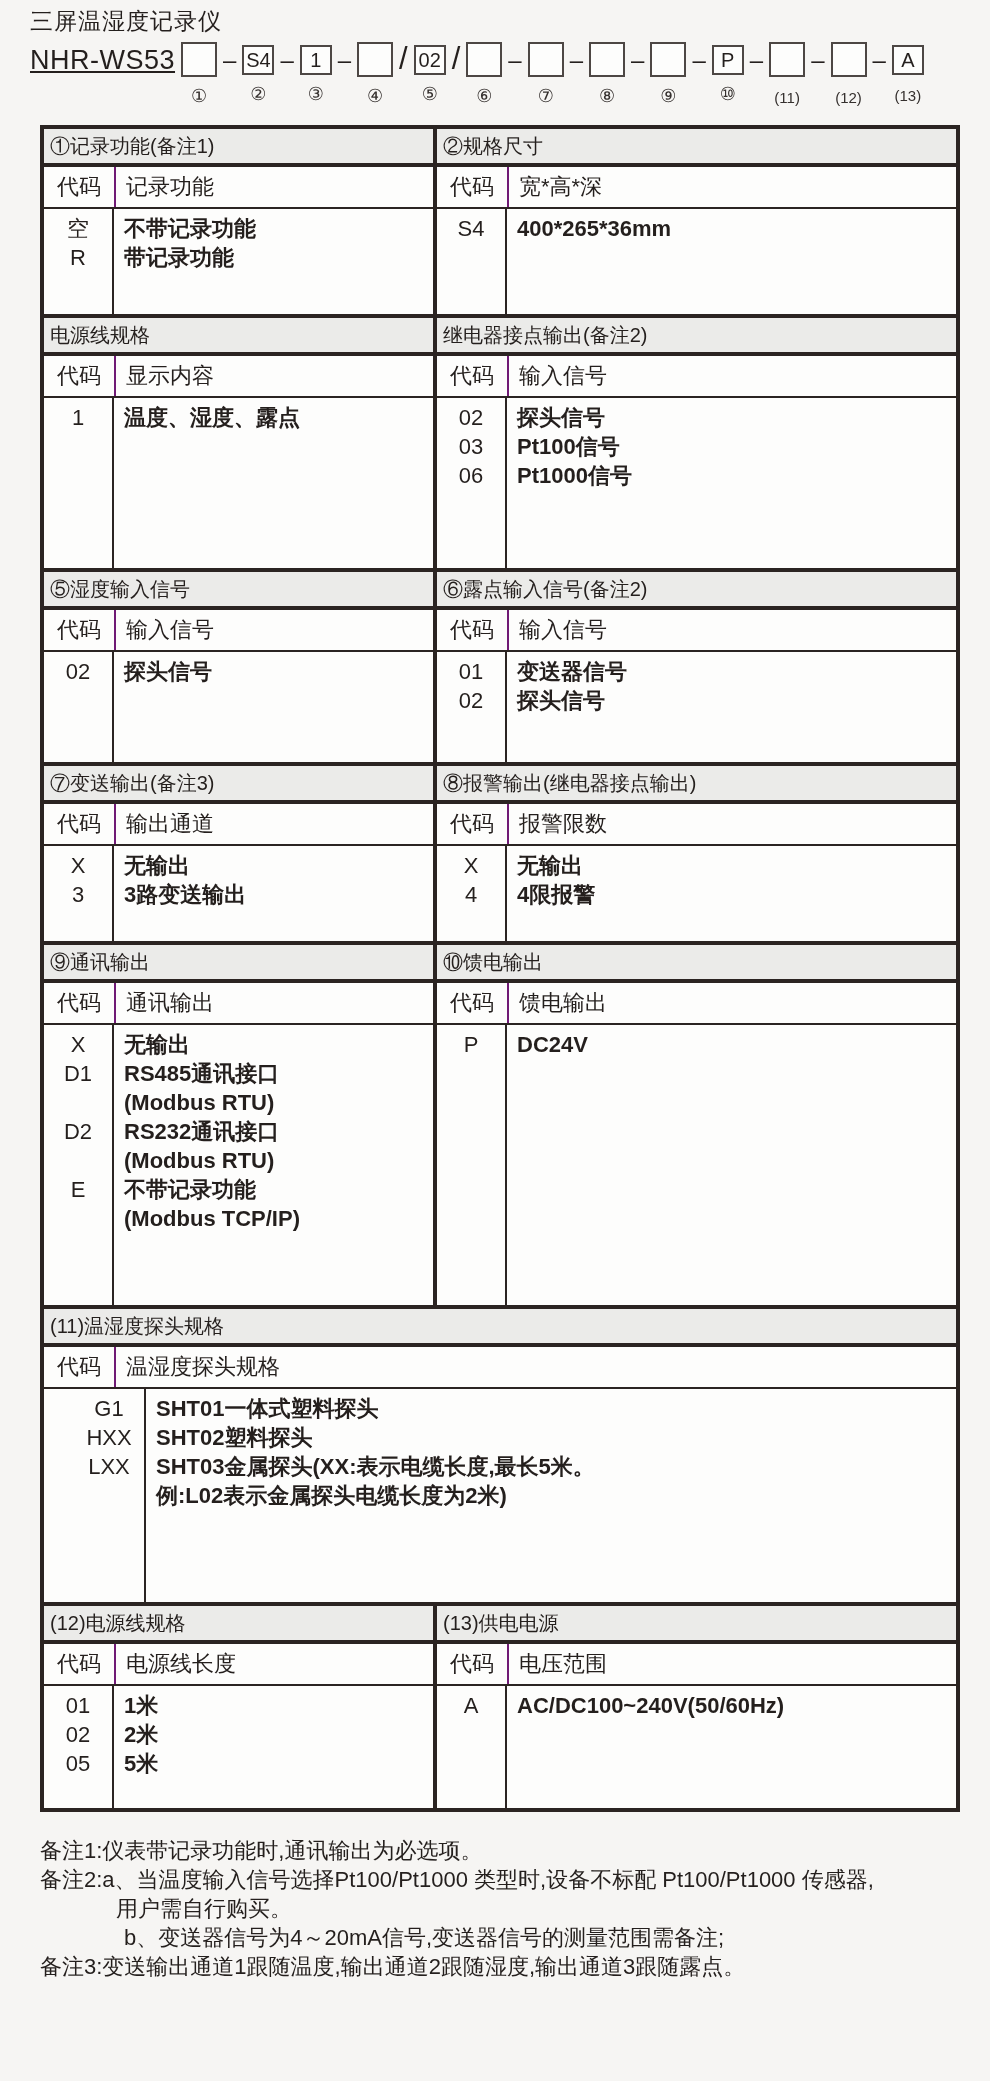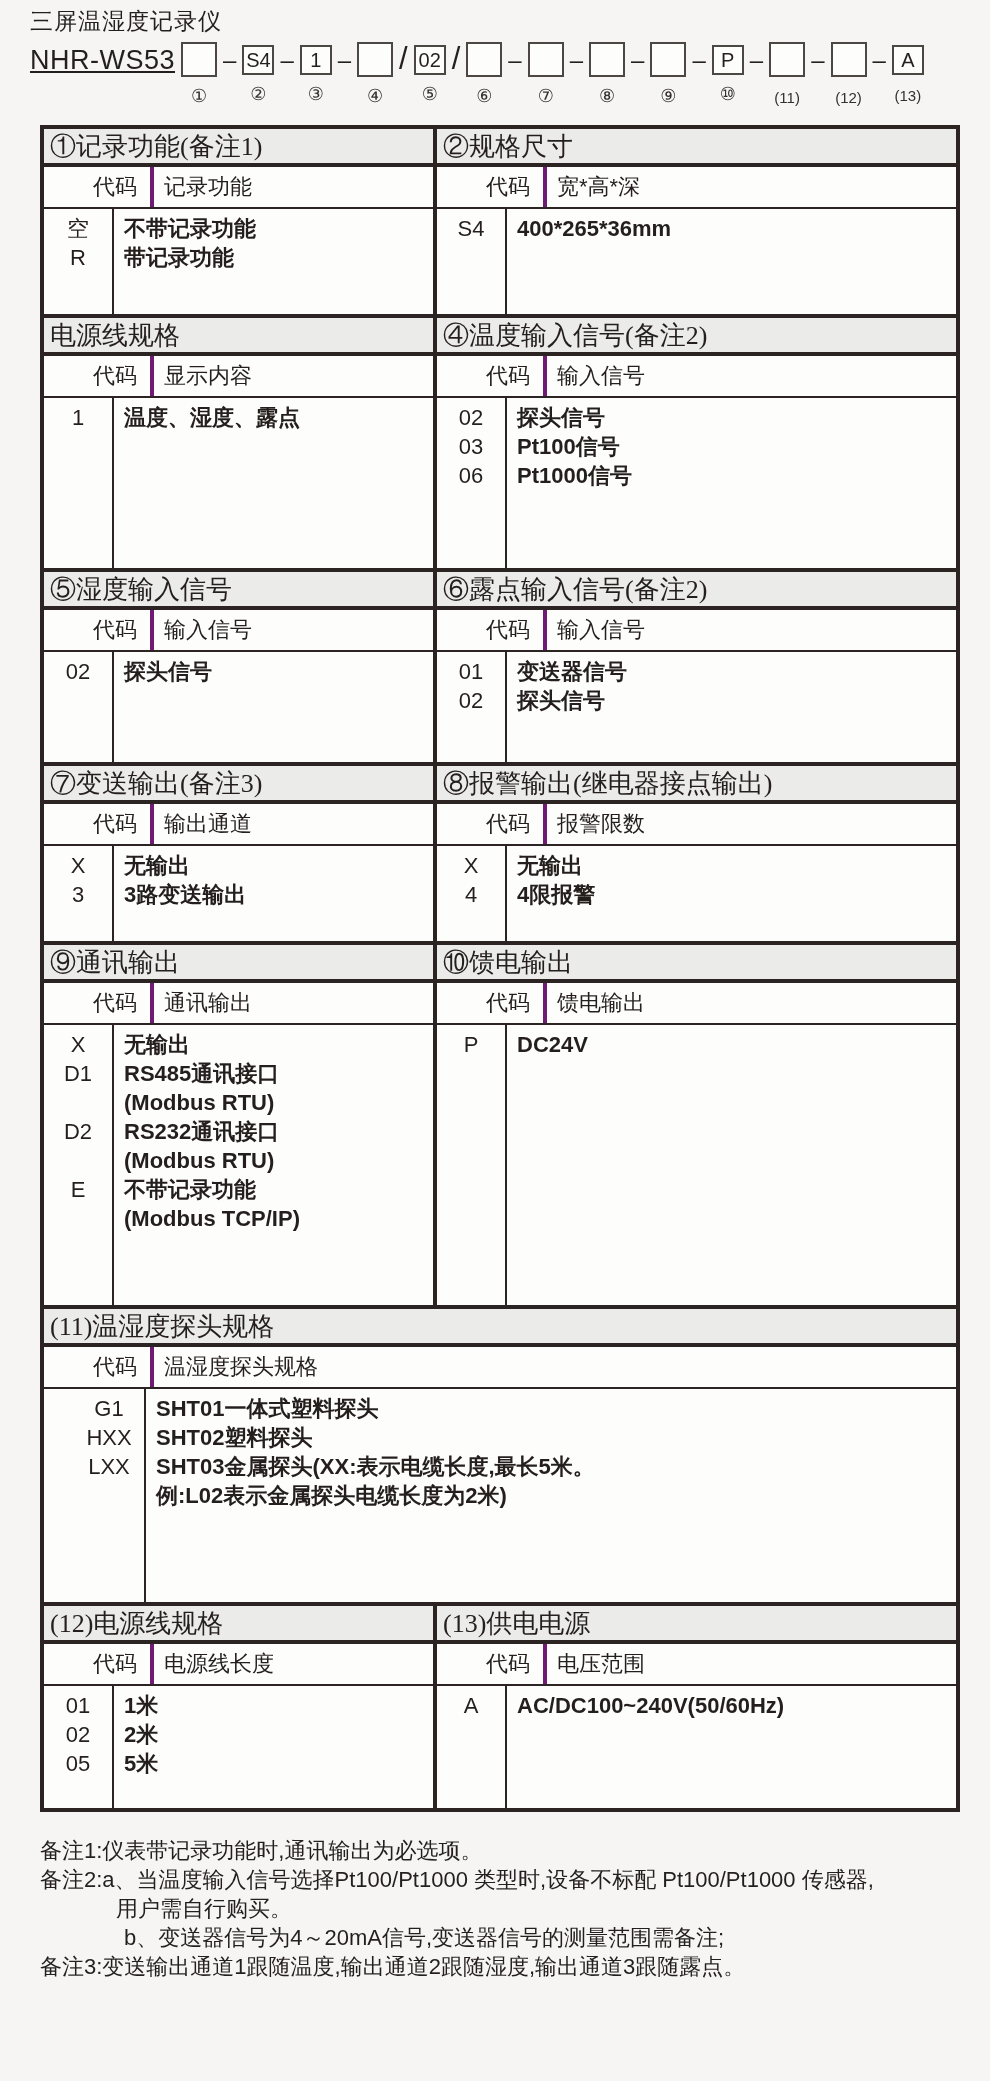--- a/index.html
+++ b/index.html
@@ -29,25 +29,25 @@
   
   .sel-table { position:absolute; left:40px; top:125px; width:920px; box-sizing:border-box;
                border:4px solid #2b2422; background:#fdfdfc; }
   .sec + .sec { border-top:4px solid #2b2422; }
   .row { display:flex; }
   .half { display:flex; min-width:0; }
   .half.left  { width:389px; flex:none; }
   .half.right { flex:1; border-left:4px solid #2b2422; }
   .half.full  { flex:1; }
   .row.head { height:34px; border-bottom:4px solid #2b2422; }
-  .row.head .half { background:#ebebe9; align-items:center; padding-left:6px; font-size:26px;
-                    box-sizing:border-box; white-space:nowrap; overflow:hidden;font-family:Liberation Serif, serif; }
+  .row.head .half { background:#ebebe9; align-items:center; padding-left:6px; font-size:20px;
+                    box-sizing:border-box; white-space:nowrap; overflow:hidden; }
   .row.cols { height:40px; border-bottom:2px solid #2b2422; font-size:22px; }
-  .code-h { width:70px; flex:none; border-right:4px solid #701a75;
-            display:flex; align-items:center; justify-content:center;padding-left:36px; }
+  .code-h { width:70px; flex:none; border-right:2px solid #701a75;
+            display:flex; align-items:center; justify-content:center; }
   .val-h  { flex:1; display:flex; align-items:center; padding-left:10px; min-width:0; }
   .row.body { align-items:stretch; }
   .code-c { width:70px; flex:none; border-right:2px solid #2b2422; padding-top:5px;
             text-align:center; font-size:22px; line-height:29px; box-sizing:border-box; }
   .val-c  { flex:1; padding:5px 0 0 10px; font-size:22px; line-height:29px; min-width:0;font-weight:bold; }
   .half.full .code-c, .half.full .code-hf { width:72px;margin-left:30px; }
   .ln { height:29px; white-space:nowrap; }
 
   
   .notes { position:absolute; left:40px; top:1836px; width:930px; font-size:22px; line-height:29px; }
@@ -161,21 +161,21 @@
             </div>
             <div class="val-c">
               <div class="ln">400*265*36mm</div>
             </div>
           </div>
         </div>
       </div>
       <div class="sec">
         <div class="row head">
           <div class="half left">电源线规格</div>
-          <div class="half right">④温度输入信号(备注2)</div>
+          <div class="half right">继电器接点输出(备注2)</div>
         </div>
         <div class="row cols">
           <div class="half left">
             <div class="code-h">代码</div>
             <div class="val-h">显示内容</div>
           </div>
           <div class="half right">
             <div class="code-h">代码</div>
             <div class="val-h">输入信号</div>
           </div>

